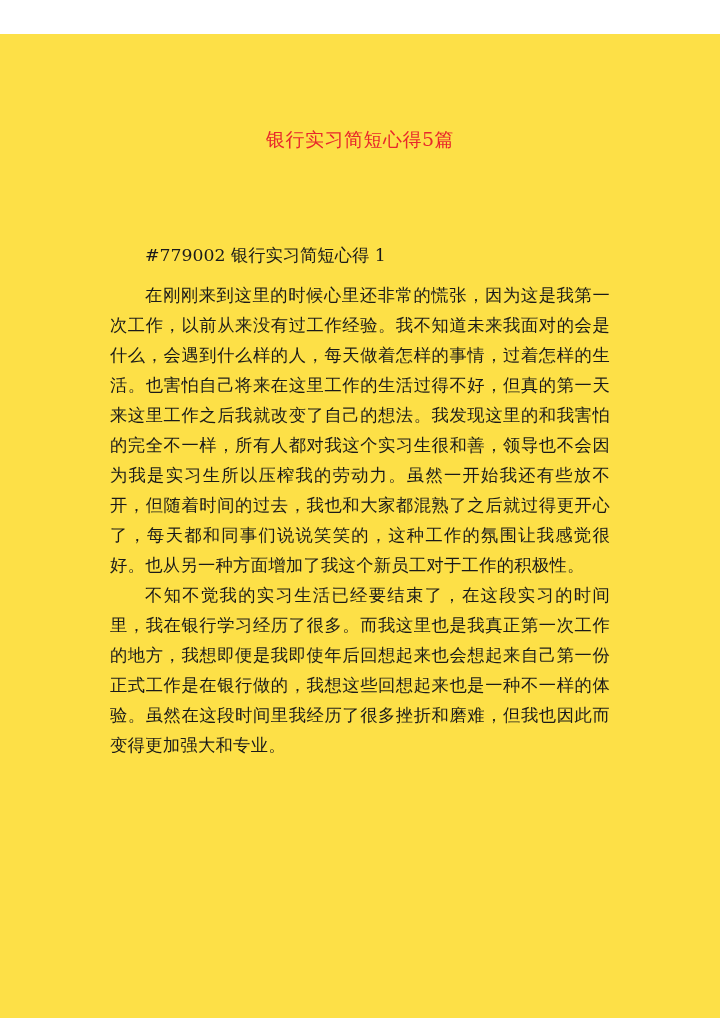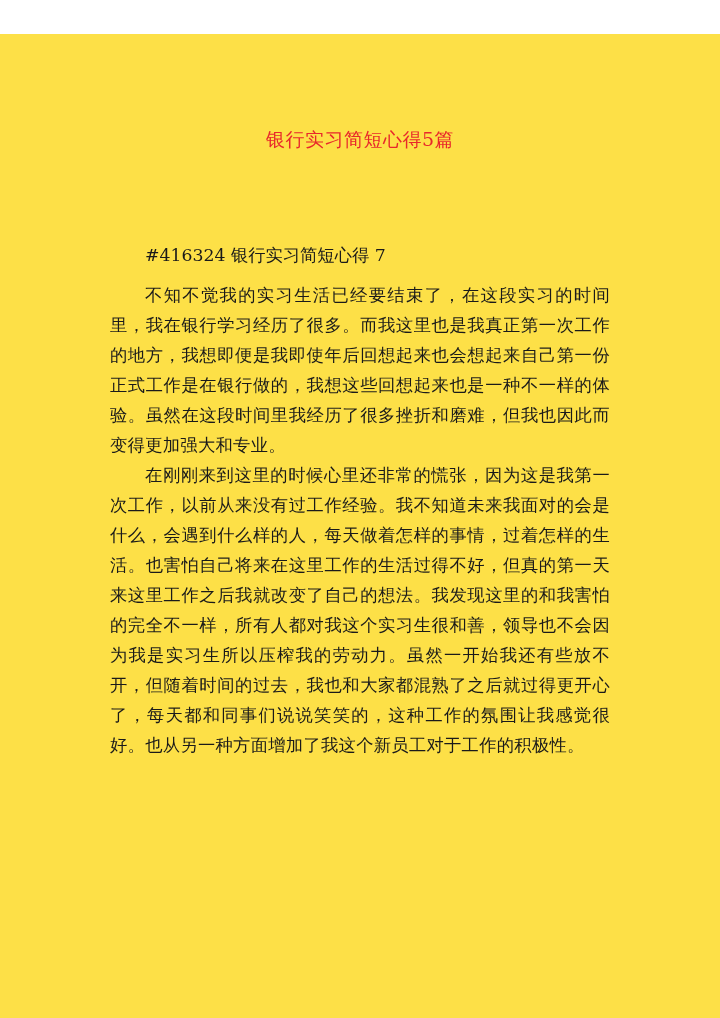--- a/index.html
+++ b/index.html
@@ -53,17 +53,17 @@
       letter-spacing: 0.3px;
     }
   </style>
 </head>
 <body>
 
 <div class="page">
   <div class="title" style="color: rgb(232, 40, 43);">银行实习简短心得5篇</div>
 
   <div class="body">
-    <p class="subheading">#416324 银行实习简短心得 7</p>
+    <p class="subheading">#779002 银行实习简短心得 1</p>
+    <p class="para">在刚刚来到这里的时候心里还非常的慌张，因为这是我第一次工作，以前从来没有过工作经验。我不知道未来我面对的会是什么，会遇到什么样的人，每天做着怎样的事情，过着怎样的生活。也害怕自己将来在这里工作的生活过得不好，但真的第一天来这里工作之后我就改变了自己的想法。我发现这里的和我害怕的完全不一样，所有人都对我这个实习生很和善，领导也不会因为我是实习生所以压榨我的劳动力。虽然一开始我还有些放不开，但随着时间的过去，我也和大家都混熟了之后就过得更开心了，每天都和同事们说说笑笑的，这种工作的氛围让我感觉很好。也从另一种方面增加了我这个新员工对于工作的积极性。</p>
     <p class="para">不知不觉我的实习生活已经要结束了，在这段实习的时间里，我在银行学习经历了很多。而我这里也是我真正第一次工作的地方，我想即便是我即使年后回想起来也会想起来自己第一份正式工作是在银行做的，我想这些回想起来也是一种不一样的体验。虽然在这段时间里我经历了很多挫折和磨难，但我也因此而变得更加强大和专业。</p>
-    <p class="para">在刚刚来到这里的时候心里还非常的慌张，因为这是我第一次工作，以前从来没有过工作经验。我不知道未来我面对的会是什么，会遇到什么样的人，每天做着怎样的事情，过着怎样的生活。也害怕自己将来在这里工作的生活过得不好，但真的第一天来这里工作之后我就改变了自己的想法。我发现这里的和我害怕的完全不一样，所有人都对我这个实习生很和善，领导也不会因为我是实习生所以压榨我的劳动力。虽然一开始我还有些放不开，但随着时间的过去，我也和大家都混熟了之后就过得更开心了，每天都和同事们说说笑笑的，这种工作的氛围让我感觉很好。也从另一种方面增加了我这个新员工对于工作的积极性。</p>
   </div>
 </div>
 
 </body></html>

